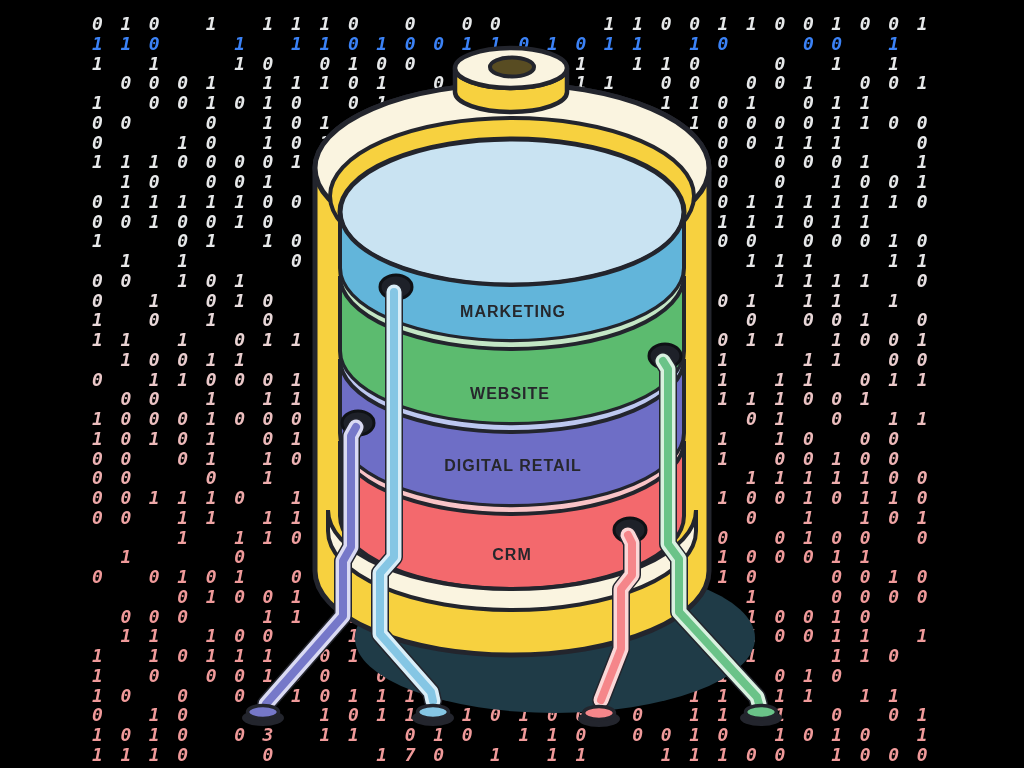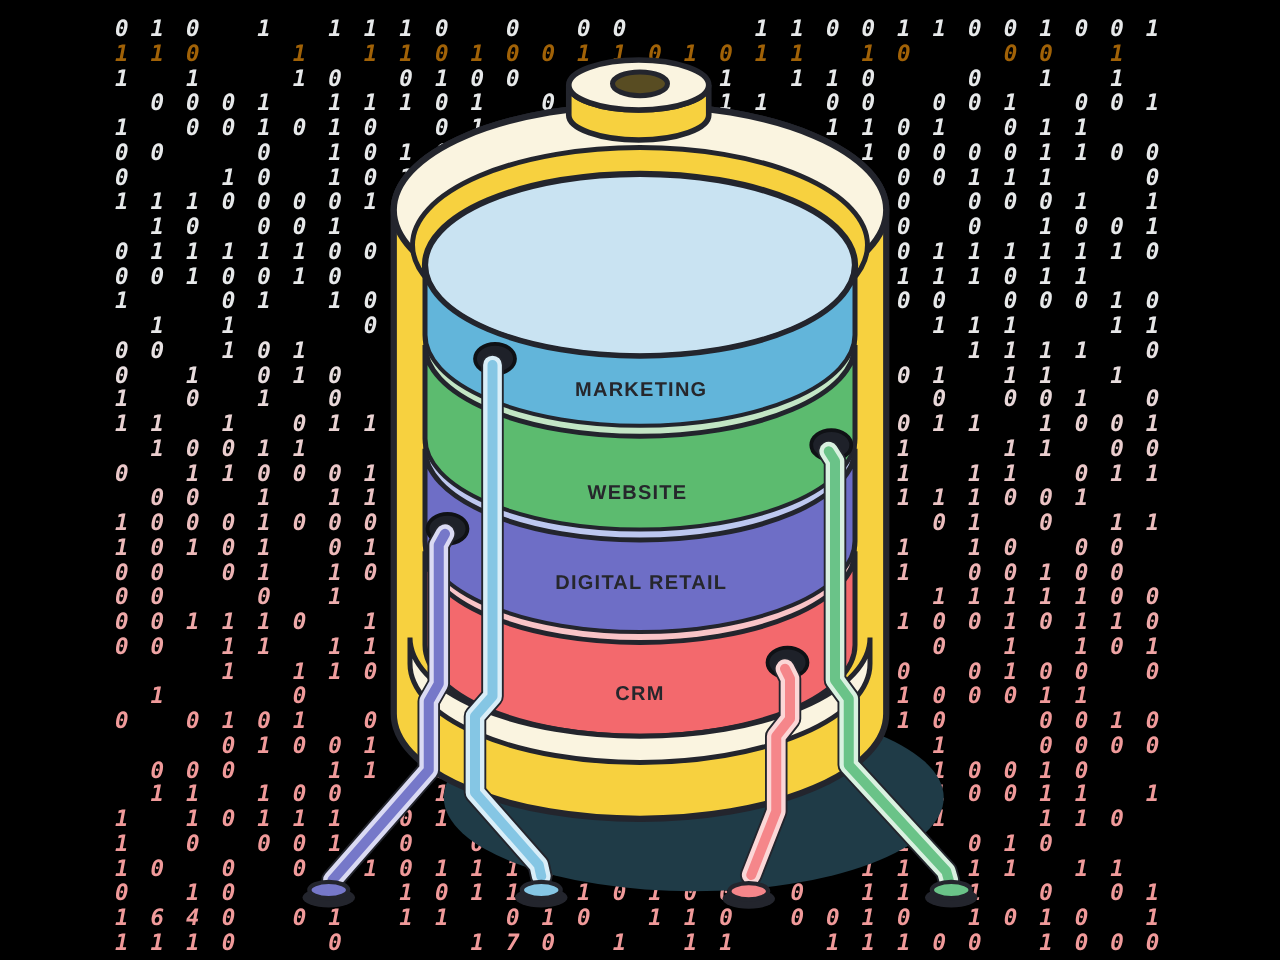--- a/index.html
+++ b/index.html
@@ -12,21 +12,21 @@
   svg.scene{position:absolute;left:0;top:0;z-index:1;}
   .layer-label{font-family:"Liberation Sans",sans-serif;font-weight:700;font-size:16px;
                letter-spacing:1px;}
 </style>
 </head>
 <body>
 
 <div class="stage">
   <div class="binary-bg">
       <div class="bg-row" style="left: 92px; top: 14px; color: rgb(231, 233, 234);">010 1 1110 0 00   110011001001</div>
-      <div class="bg-row" style="left: 92px; top: 33.75px; color: #a16207; font-style: italic;">110  1 1101001101011 10  00 1 </div>
+      <div class="bg-row" style="left: 92px; top: 33.75px; color: #3b82f6; font-style: italic;">110  1 1101001101011 10  00 1 </div>
       <div class="bg-row" style="left: 92px; top: 53.5px; color: rgb(231, 233, 234);">1 1  10 0100 110 1 110  0 1 1 </div>
       <div class="bg-row" style="left: 92px; top: 73.25px; color: rgb(231, 233, 234);"> 0001 11101 01   11 00 001 001</div>
       <div class="bg-row" style="left: 92px; top: 93px; color: rgb(231, 233, 234);">1 001010 01 11011   1101 011  </div>
       <div class="bg-row" style="left: 92px; top: 112.75px; color: rgb(231, 233, 234);">00  0 1010000111 1110100001100</div>
       <div class="bg-row" style="left: 92px; top: 132.5px; color: rgb(231, 233, 234);">0  10 10100 10  101 0 00111  0</div>
       <div class="bg-row" style="left: 92px; top: 152.25px; color: rgb(231, 233, 234);">11100001  01011011 1010 0001 1</div>
       <div class="bg-row" style="left: 92px; top: 172px; color: rgb(231, 233, 234);"> 10 001  1  11 1010 110 0 1001</div>
       <div class="bg-row" style="left: 92px; top: 191.75px; color: rgb(231, 233, 234);">0111110001 00101 0 0 101111110</div>
       <div class="bg-row" style="left: 92px; top: 211.5px; color: rgb(231, 233, 234);">0010010 0000 1 1 01011111011  </div>
       <div class="bg-row" style="left: 92px; top: 231.25px; color: rgb(231, 233, 234);">1  01 10 0 010001 101 00 00010</div>
@@ -47,21 +47,21 @@
       <div class="bg-row" style="left: 92px; top: 527.5px; color: rgb(239, 159, 159);">   1 110101 0000 1 10 0 0100 0</div>
       <div class="bg-row" style="left: 92px; top: 547.25px; color: rgb(240, 154, 154);"> 1   0  0101 11001111 100011  </div>
       <div class="bg-row" style="left: 92px; top: 567px; color: rgb(240, 154, 154);">0 0101 01 01100 11 0 110  0010</div>
       <div class="bg-row" style="left: 92px; top: 586.75px; color: rgb(240, 154, 154);">   01001 01   10 001   1  0000</div>
       <div class="bg-row" style="left: 92px; top: 606.5px; color: rgb(240, 154, 154);"> 000  11 0  0110 100 0010010  </div>
       <div class="bg-row" style="left: 92px; top: 626.25px; color: rgb(240, 154, 154);"> 11 100 110001110 1100 10011 1</div>
       <div class="bg-row" style="left: 92px; top: 646px; color: rgb(240, 154, 154);">1 10111 01  010001   101  110 </div>
       <div class="bg-row" style="left: 92px; top: 665.75px; color: rgb(240, 154, 154);">1 0 00100 0 1110100 001 010   </div>
       <div class="bg-row" style="left: 92px; top: 685.5px; color: rgb(240, 154, 154);">10 0 0 101111  10 10 11 11 11 </div>
       <div class="bg-row" style="left: 92px; top: 705.25px; color: rgb(240, 154, 154);">0 10  0 1011 1010010 1101 0 01</div>
-      <div class="bg-row" style="left: 92px; top: 725px; color: rgb(240, 154, 154);">1640 01 11 010 110 0010 1010 1</div>
+      <div class="bg-row" style="left: 92px; top: 725px; color: rgb(240, 154, 154);">1010 03 11 010 110 0010 1010 1</div>
       <div class="bg-row" style="left: 92px; top: 744.75px; color: rgb(240, 154, 154);">1110  0   170 1 11  11100 1000</div>
     </div>
 
   <svg class="scene" width="1024" height="768" viewBox="0 0 1024 768">
 
     <ellipse cx="555" cy="638" rx="200" ry="75" fill="#1F3B47"></ellipse>
 
     <path d="M315 168A197 84 0 0 1 709 168L709 571A197 84 0 0 1 315 571Z" stroke="#23252D" stroke-width="5" fill="#F7D13F"></path>
 
     <ellipse cx="512" cy="168" rx="197" ry="84" stroke="#23252D" stroke-width="5" fill="#FAF4E0"></ellipse>

